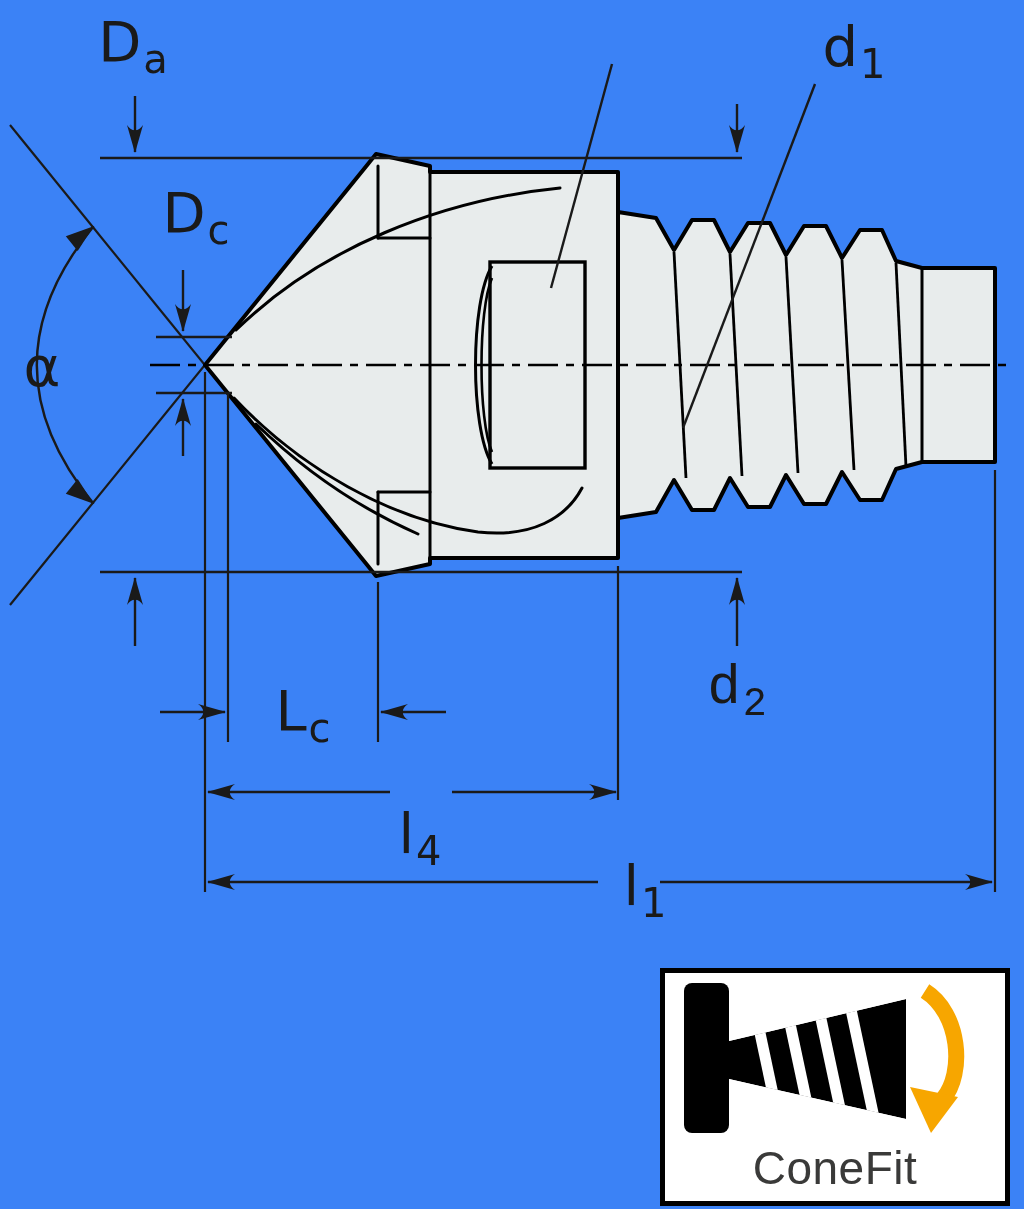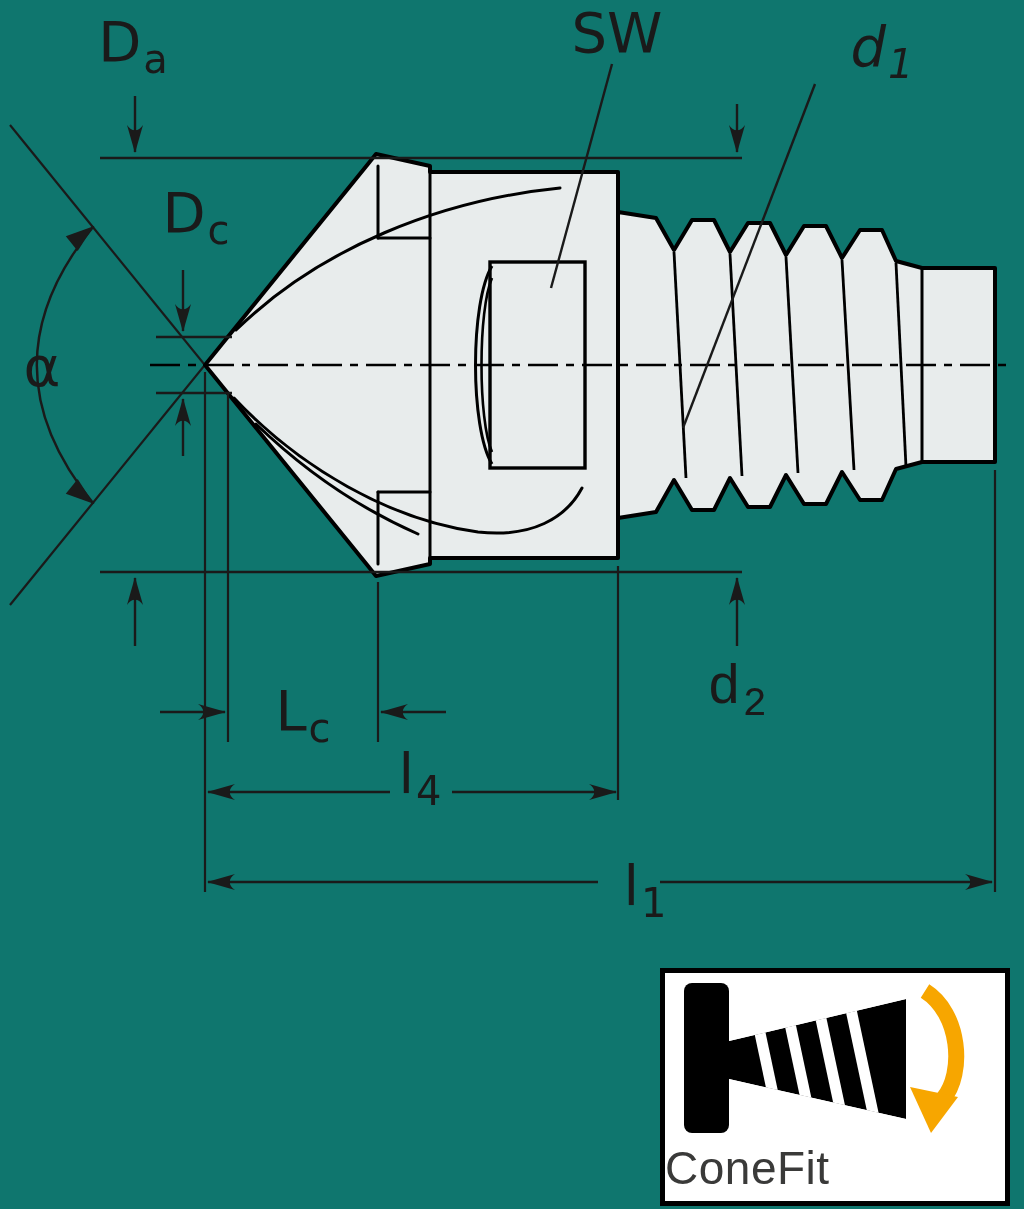--- a/index.html
+++ b/index.html
@@ -1,25 +1,25 @@
 <!DOCTYPE html>
 <html><head>
 <meta charset="utf-8">
 <style>
   html,body{margin:0;padding:0;background:#ffffff;}
-  .stage{position:relative;width:1024px;height:1209px;background:#0f766e;overflow:hidden;
+  .stage{position:relative;width:1024px;height:1209px;background:#3b82f6;overflow:hidden;
          font-family:"DejaVu Sans",sans-serif;}
   .stage svg.drawing{position:absolute;left:0;top:0;}
   .dim-label{position:absolute;transform:translate(-50%,-50%);font-size:56px;line-height:1;
              color:#1a1a1a;white-space:nowrap;font-weight:400;}
   .dim-label .sub{font-size:40px;position:relative;top:12px;margin-left:2px;}
   .logo-box{position:absolute;left:660px;top:968px;width:350px;height:238px;
             box-sizing:border-box;border:5px solid #000;background:#fff;}
   .logo-box svg{position:absolute;left:0;top:0;}
-  .logo-text{position:absolute;left:0;right:0;bottom:6px;text-align:left;
+  .logo-text{position:absolute;left:0;right:0;bottom:6px;text-align:center;
              font-family:"Liberation Sans","DejaVu Sans",sans-serif;
              font-size:46px;font-weight:500;color:#3a3a39;letter-spacing:0.5px;}
 </style>
 </head>
 <body>
 
 <div class="stage">
 
   <svg class="drawing" width="1024" height="1209" viewBox="0 0 1024 1209">
     <defs>
@@ -113,36 +113,33 @@
       <polygon points="0,0 -28,9.5 -28,-9.5" transform="translate(93.6,503.8) rotate(38.7)"></polygon>
     </g>
   </svg>
 
   <div class="dim-label" style="left:133px;top:42px;">
     <span>D</span><span class="sub">a</span>
   </div>
   <div class="dim-label" style="left:188px;top:213px;margin-left:8px;">
     <span>D</span><span class="sub">c</span>
   </div>
-  <div class="dim-label" style="left:617px;top:33px;">
-    <span>SW</span>
-  </div>
-  <div class="dim-label" style="left:882px;top:47px;font-style:italic;">
+  <div class="dim-label" style="left:854px;top:47px;">
     <span>d</span><span class="sub">1</span>
   </div>
   <div class="dim-label" style="left:737px;top:688px;font-family:Liberation Mono, monospace;">
     <span>d</span><span class="sub">2</span>
   </div>
   <div class="dim-label" style="left:42px;top:367px;">
     <span>α</span>
   </div>
   <div class="dim-label" style="left:303px;top:711px;">
     <span>L</span><span class="sub">c</span>
   </div>
-  <div class="dim-label" style="left:420px;top:774px;">
+  <div class="dim-label" style="left:420px;top:834px;">
     <span>l</span><span class="sub">4</span>
   </div>
   <div class="dim-label" style="left:628px;top:886px;margin-left:17px;">
     <span>l</span><span class="sub">1</span>
   </div>
 
   <div class="logo-box">
     <svg width="340" height="228" viewBox="0 0 340 228">
       <rect x="19" y="10" width="45" height="150" rx="8" fill="#000"></rect>
       <g clip-path="url(#coneclip)">

